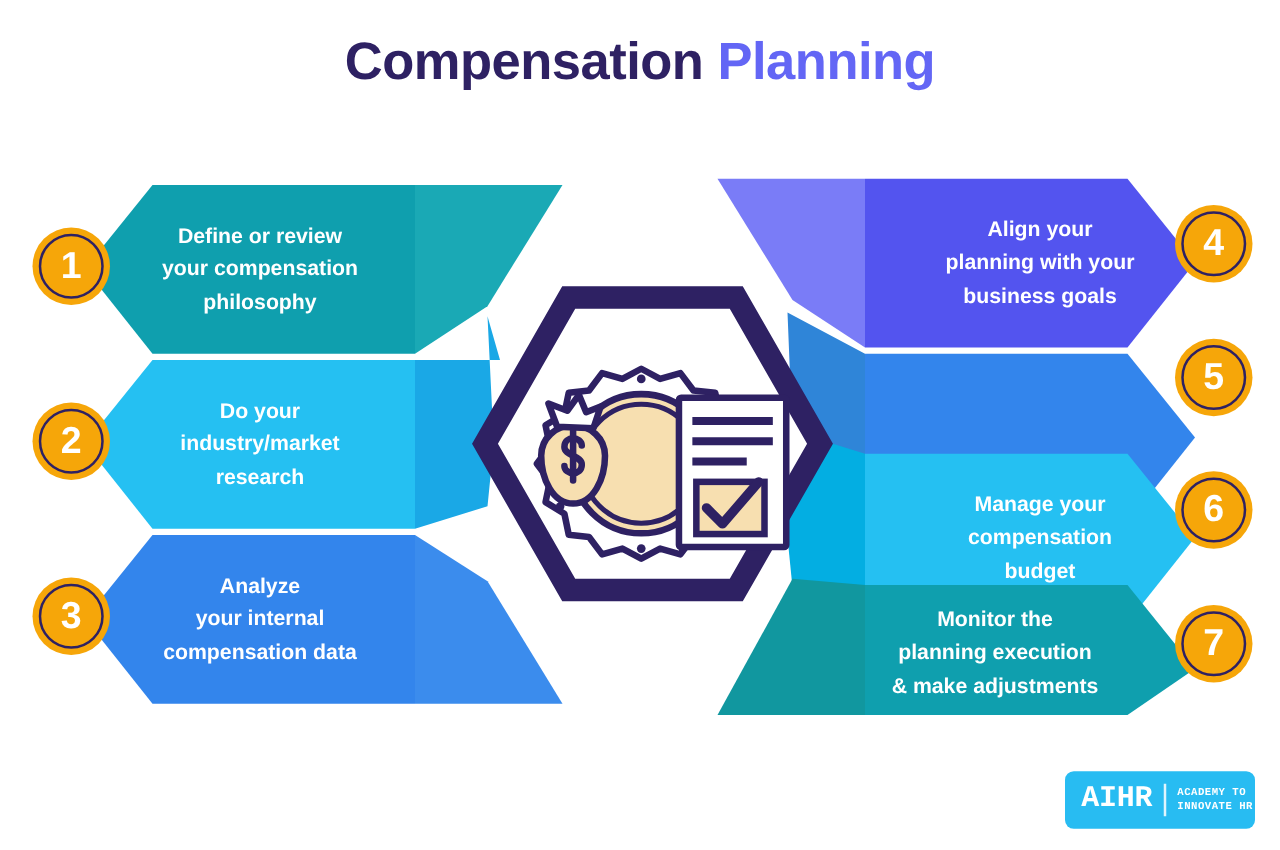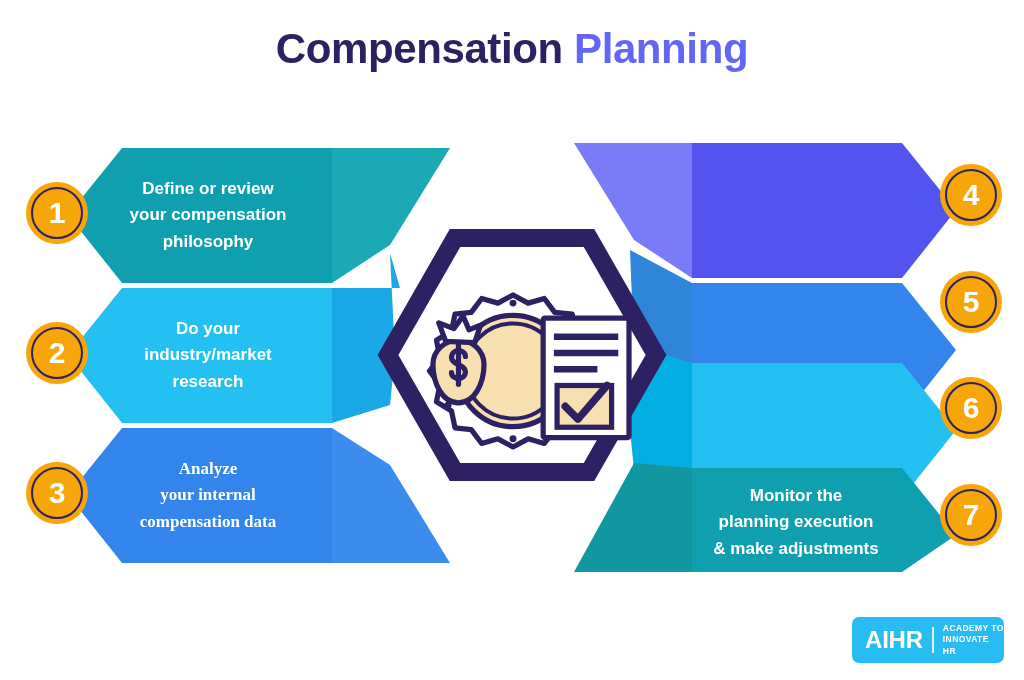--- a/index.html
+++ b/index.html
@@ -94,20 +94,21 @@
     left: 852px;
     top: 617px;
     width: 152px;
     height: 46px;
     background: #28bcf2;
     border-radius: 7px;
     display: flex;
     align-items: center;
     padding-left: 13px;
     box-sizing: border-box;
+    font-family: Liberation Mono, monospace;
   }
   .logo-main {
     color: #ffffff;
     font-size: 24px;
     font-weight: bold;
     letter-spacing: -0.2px;
     line-height: 1;
   }
   .logo-divider {
     width: 2px;
@@ -211,24 +212,30 @@
       </g>
     </g>
   </svg>
 
   <div class="step-text" style="left:108px; top:158px; width:200px; height:115px;">Define or review
 your compensation
 philosophy</div>
   <div class="step-text" style="left:108px; top:298px; width:200px; height:115px;">Do your
 industry/market
 research</div>
-  <div class="step-text" style="left:108px; top:438px; width:200px; height:115px;font-family:Liberation Serif, serif;">Analyze
+  <div class="step-text" style="left:108px; top:438px; width:200px; height:115px;">Analyze
 your internal
 compensation data</div>
 
+  <div class="step-text" style="left:728px; top:153px; width:208px; height:115px;">Align your
+planning with your
+business goals</div>
+  <div class="step-text" style="left:728px; top:373px; width:208px; height:115px;">Manage your
+compensation
+budget</div>
   <div class="step-text" style="left:686px; top:470px; width:220px; height:105px;">Monitor the
 planning execution
 &amp; make adjustments</div>
 
   <div class="badge" style="left:26px; top:182px;">
     <span>1</span>
   </div>
   <div class="badge" style="left:26px; top:322px;">
     <span>2</span>
   </div>

